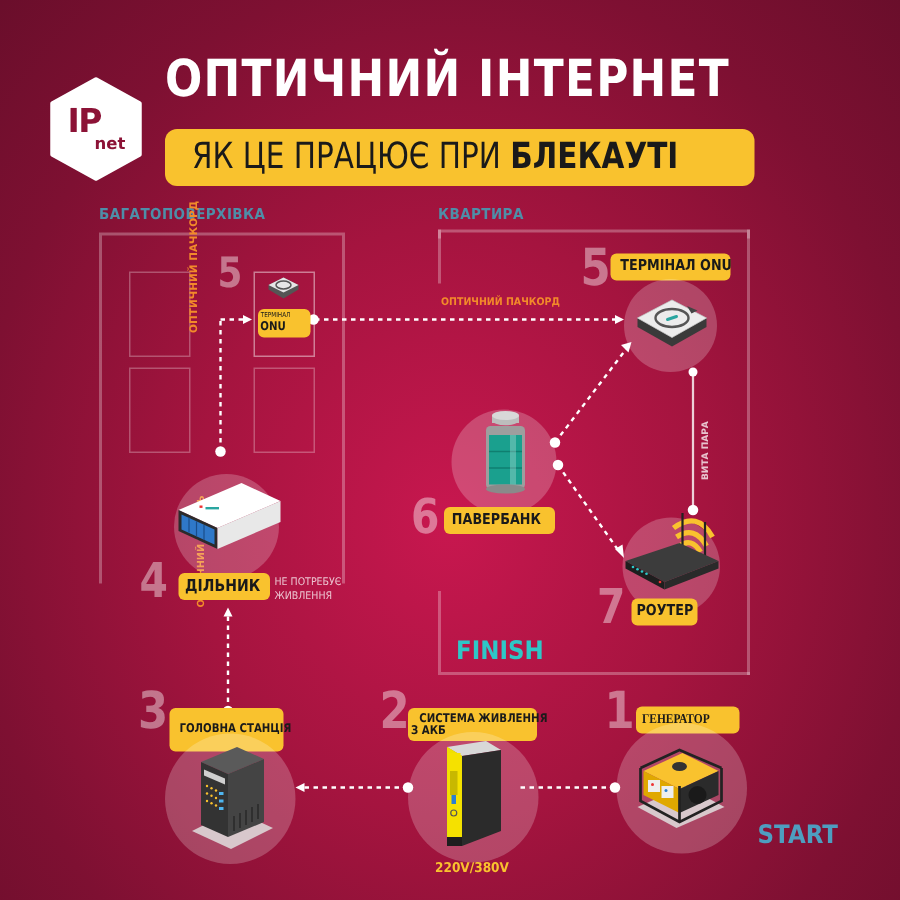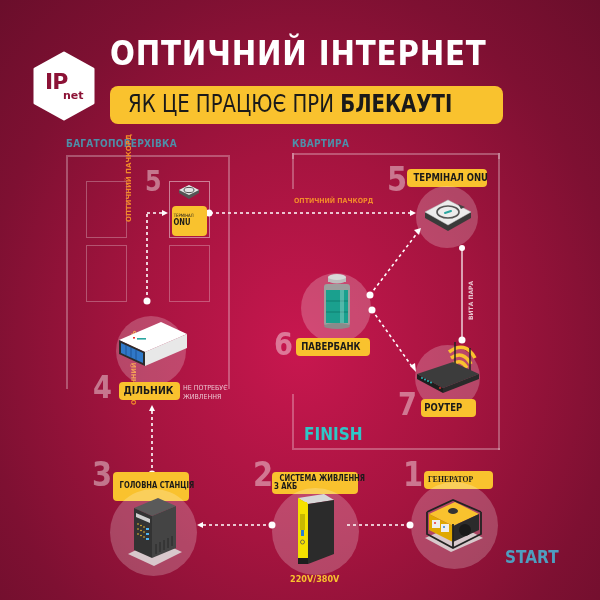--- a/index.html
+++ b/index.html
@@ -121,21 +121,21 @@
 <div class="abs vert" style="left:467px;top:280px;height:40px;color:rgba(255,255,255,0.75);font-size:6px;font-weight:bold;">ВИТА ПАРА</div>
 
 <div class="abs num" style="left:145px;top:168px;font-size:28px;">5</div>
 <div class="abs" style="left:176px;top:184px;">
   <svg width="26" height="16" viewBox="0 0 26 16">
     <path d="M3,6 L13,1 L23,6 L23,9 L13,15 L3,9 Z" fill="#555"></path>
     <path d="M3,6 L13,1 L23,6 L13,11 Z" fill="#e6e6e6"></path>
     <ellipse cx="13" cy="6" rx="5" ry="2.6" fill="none" stroke="#555" stroke-width="1"></ellipse>
   </svg>
 </div>
-<div class="abs tag" style="left:172px;top:206px;width:35px;height:30px;">
+<div class="abs tag" style="left:172px;top:206px;width:35px;height:19px;">
   <span style="font-size:4.5px;font-weight:normal;">ТЕРМІНАЛ</span>
   <span style="font-size:8px;">ONU</span>
 </div>
 
 <div class="abs num" style="left:387px;top:162px;font-size:34px;">5</div>
 <div class="abs tag" style="left:407px;top:169px;width:80px;height:18px;font-size:10px;">
     <span>ТЕРМІНАЛ ONU</span>
   </div>
 <div class="abs circle" style="left:416px;top:186px;width:62px;height:62px;"></div>
 <div class="abs" style="left:421px;top:196px;">
@@ -181,21 +181,21 @@
     <g fill="#2ec7c7">
         <circle cx="7" cy="48" r="0.9"></circle>
         <circle cx="10" cy="49.5" r="0.9"></circle>
         <circle cx="13" cy="51" r="0.9"></circle>
         <circle cx="16" cy="52.5" r="0.9"></circle>
       </g>
     <circle cx="25" cy="58" r="0.9" fill="#e33"></circle>
   </svg>
 </div>
 <div class="abs num" style="left:398px;top:388px;font-size:32px;">7</div>
-<div class="abs tag" style="left:421px;top:399px;width:55px;height:18px;font-size:10px;">
+<div class="abs tag" style="left:421px;top:399px;width:44px;height:18px;font-size:10px;">
     <span>РОУТЕР</span>
   </div>
 
 <div class="abs finish" style="left:304px;top:424px;">FINISH</div>
 
 <div class="abs circle" style="left:116px;top:316px;width:70px;height:70px;"></div>
 <div class="abs" style="left:117px;top:316px;">
   <svg width="72" height="60" viewBox="0 0 72 60">
     <path d="M2,24 L44,6 L70,18 L28,36 Z" fill="#fff"></path>
     <path d="M2,24 L28,36 L28,50 L2,38 Z" fill="#2b2b2b"></path>

